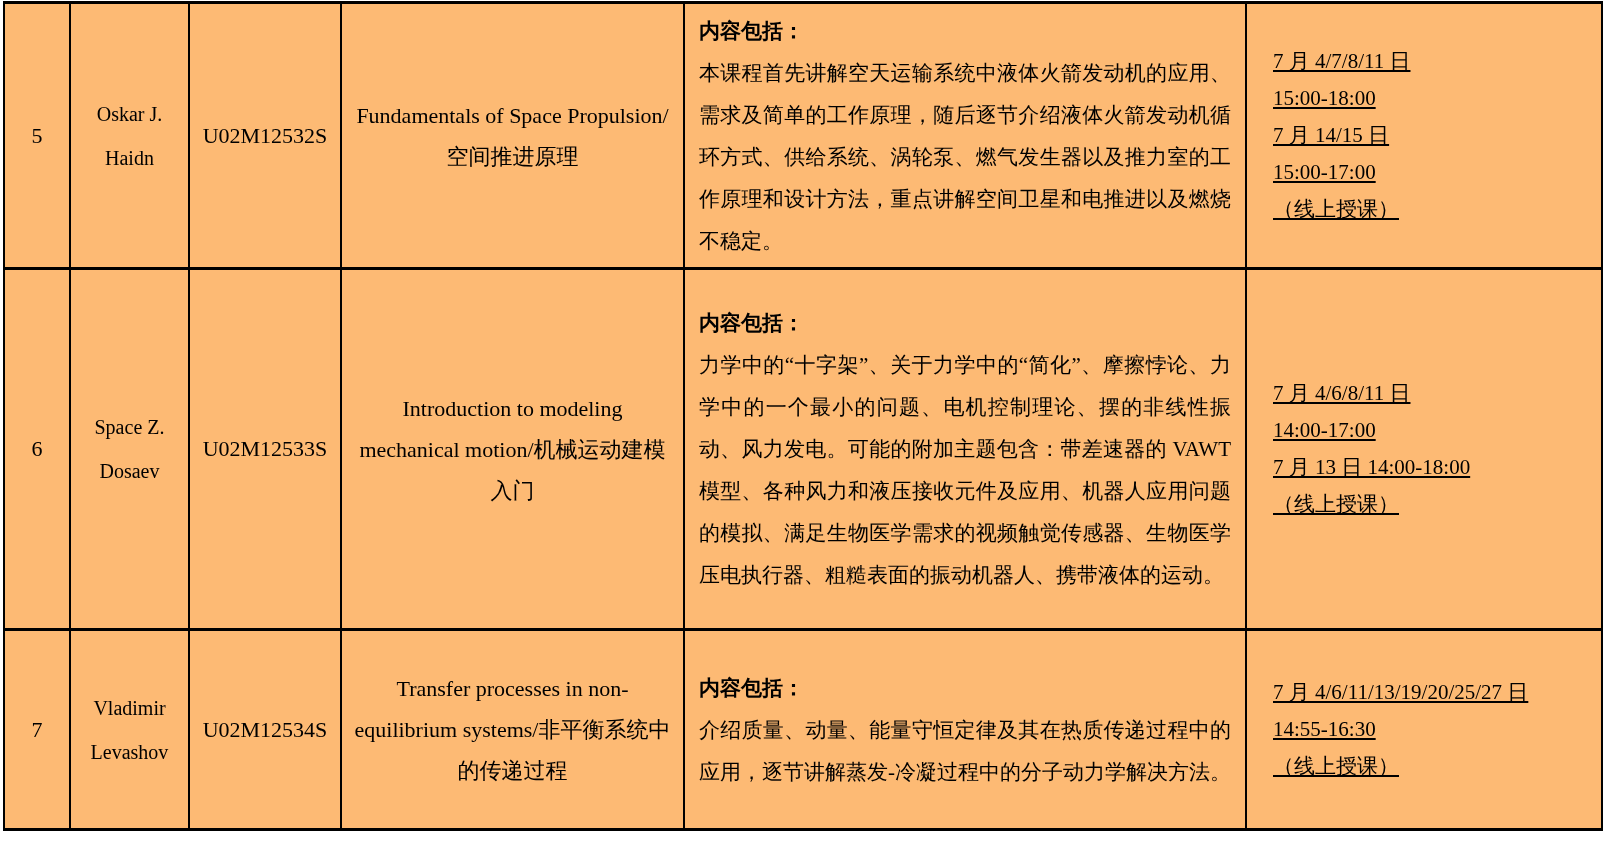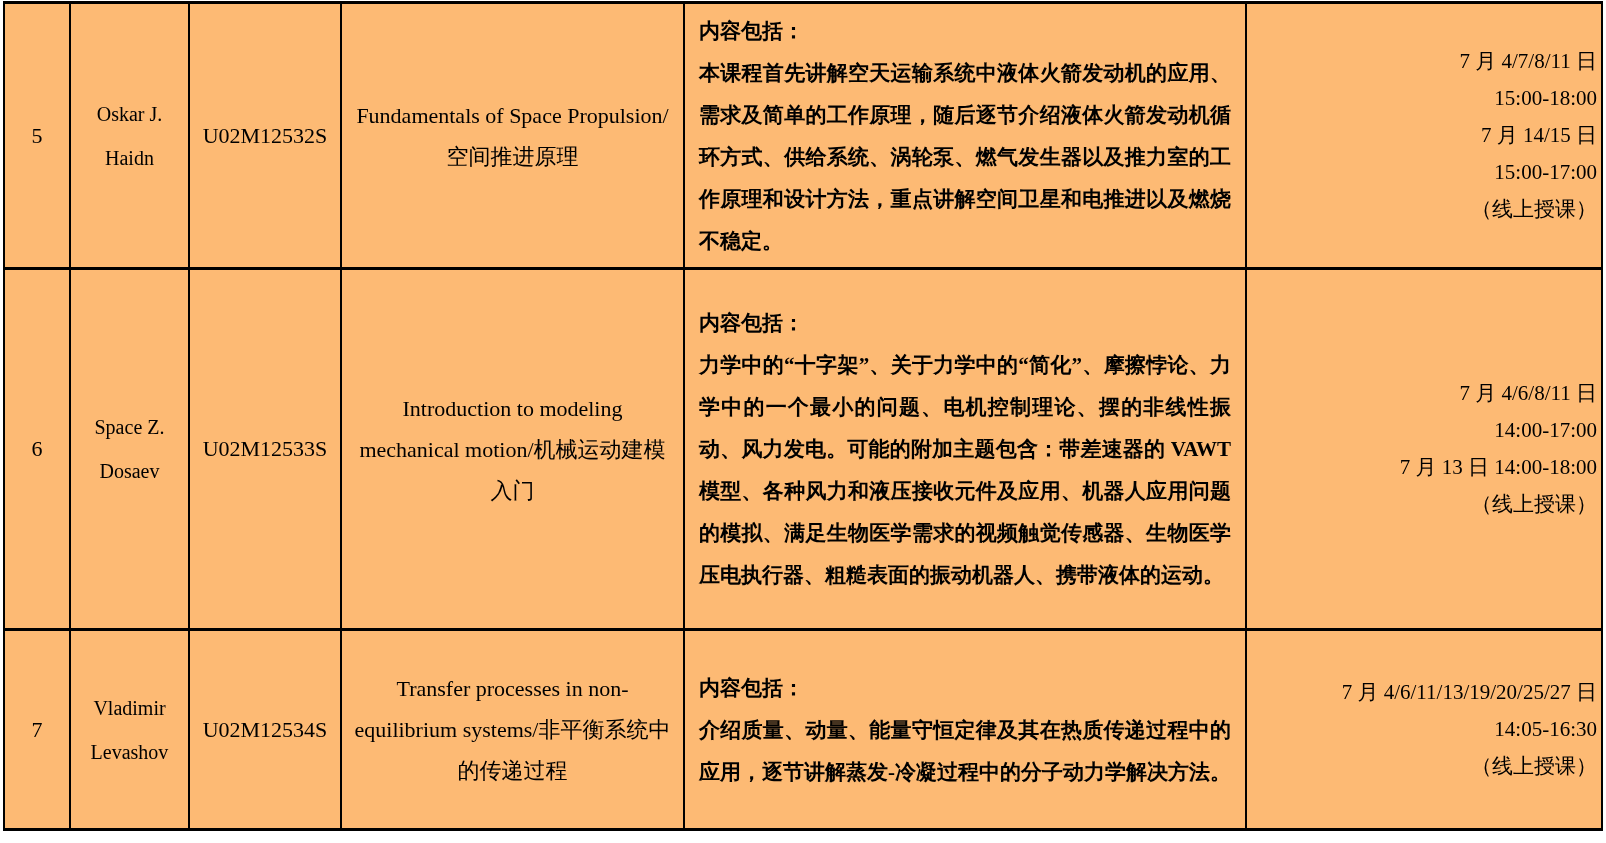--- a/index.html
+++ b/index.html
@@ -59,27 +59,27 @@
     line-height: 42px;
     vertical-align: middle;
   }
   .desc-label {
     font-weight: bold;
     text-align: left;
   }
   .desc-text {
     text-align: justify;
     text-justify: inter-ideograph;
-    font-weight: bold;
   }
   td.c-sched {
-    text-align: right;
+    text-align: left;
     font-size: 21px;
     line-height: 37px;
-    padding: 0 4px;
+    padding: 0 26px;
+    text-decoration: underline;
   }
 </style>
 </head>
 <body>
 
 <table class="course-table">
   <colgroup>
     <col style="width:66px">
     <col style="width:119px">
     <col style="width:152px">
@@ -128,19 +128,19 @@
       <td class="c-no">7</td>
       <td class="c-name">Vladimir Levashov</td>
       <td class="c-code">U02M12534S</td>
       <td class="c-title">Transfer processes in non-equilibrium systems/非平衡系统中的传递过程</td>
       <td class="c-desc">
         <div class="desc-label">内容包括：</div>
         <div class="desc-text">介绍质量、动量、能量守恒定律及其在热质传递过程中的应用，逐节讲解蒸发-冷凝过程中的分子动力学解决方法。</div>
       </td>
       <td class="c-sched">
         <div>7 月 4/6/11/13/19/20/25/27 日</div>
-        <div>14:05-16:30</div>
+        <div>14:55-16:30</div>
         <div>（线上授课）</div>
       </td>
     </tr>
 
   </tbody>
 </table>
 
 </body></html>

